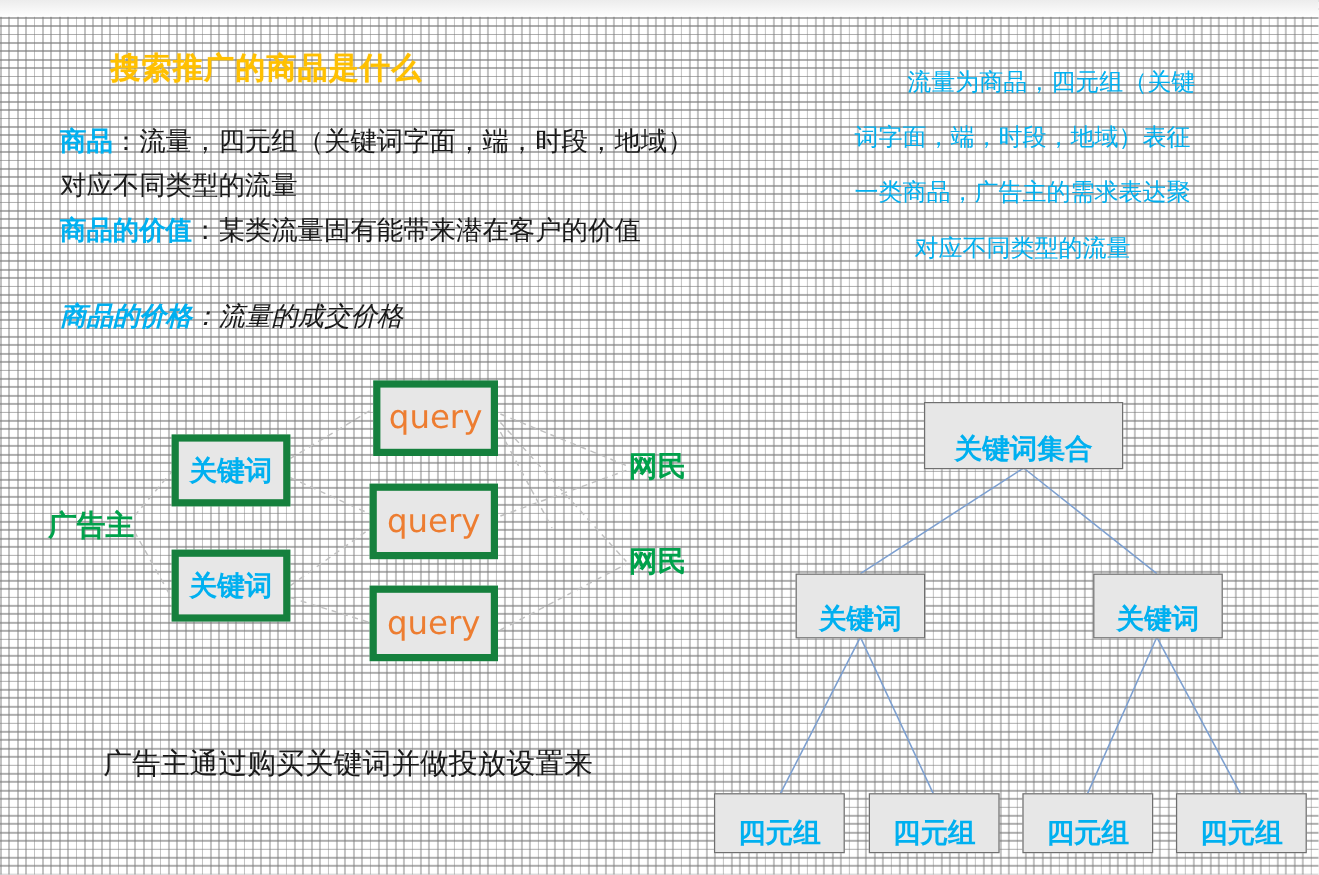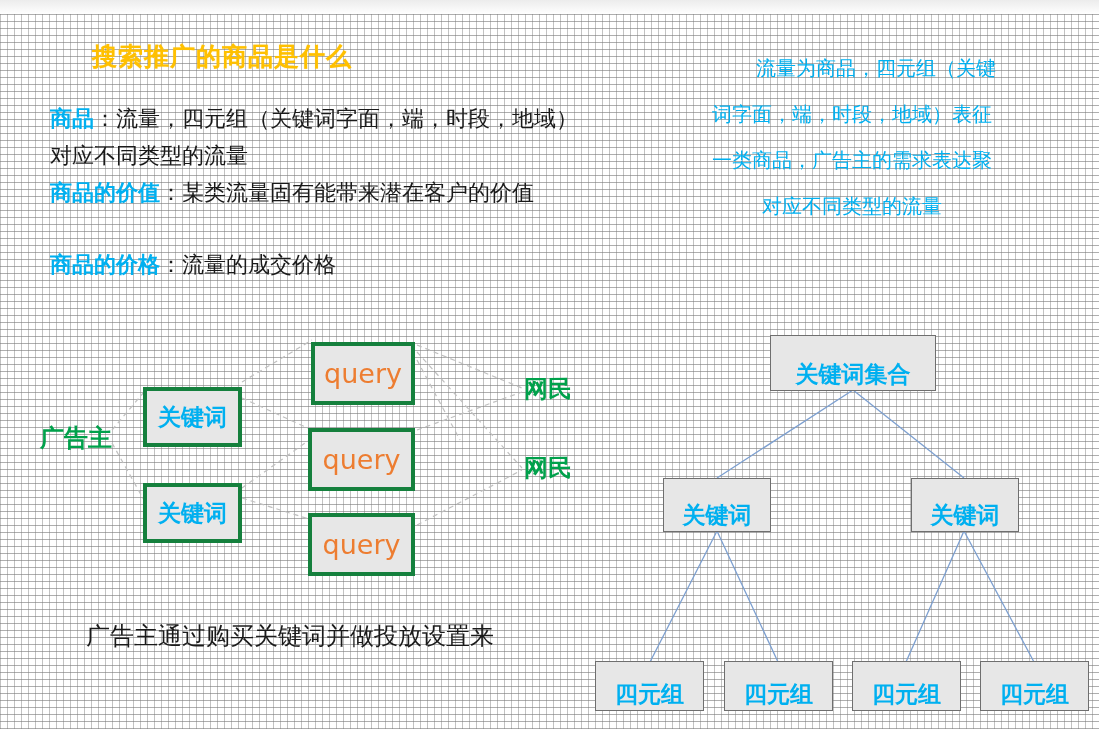--- a/index.html
+++ b/index.html
@@ -99,22 +99,21 @@
   .box {
     position: absolute;
     box-sizing: border-box;
     background: #E7E7E7;
     display: flex;
     align-items: center;
     justify-content: center;
     z-index: 4;
   }
   .box-dark {
-    border: 4px solid #15803d;
-    margin-top: 25px;
+    border: 6px solid #15803d;
   }
   .box-gray {
     border: 1.5px solid #6f6f6f;
     align-items: flex-end;
   }
   .box-label-blue {
     color: #00B0F0;
     font-weight: bold;
     font-size: 23px;
     white-space: nowrap;
@@ -152,21 +151,21 @@
 
   <div class="layer body-block" style="left:28px; top:100px; width:540px;">
     <p class="para">
       <span class="kw-blue">商品</span><span>：</span><span>流量，四元组（关键词字面，端，时段，地域）对应不同类型的流量</span>
     </p>
     <p class="para">
       <span class="kw-blue">商品的价值</span><span>：</span><span>某类流量固有能带来潜在客户的价值</span>
     </p>
   </div>
 
-  <div class="layer body-block" style="left:28px; top:246px; width:540px;">
+  <div class="layer body-block" style="left:28px; top:246px; width:540px;font-style:italic;">
     <p class="para">
       <span class="kw-blue">商品的价格</span><span>：</span><span>流量的成交价格</span>
     </p>
   </div>
 
   <div class="layer cyan-para" style="left:645px; top:45px;">
     <div style="text-indent:48px;">流量为商品，四元组（关键</div>
     <div>词字面，端，时段，地域）表征</div>
     <div>一类商品，广告主的需求表达聚</div>
     <div>对应不同类型的流量</div>

